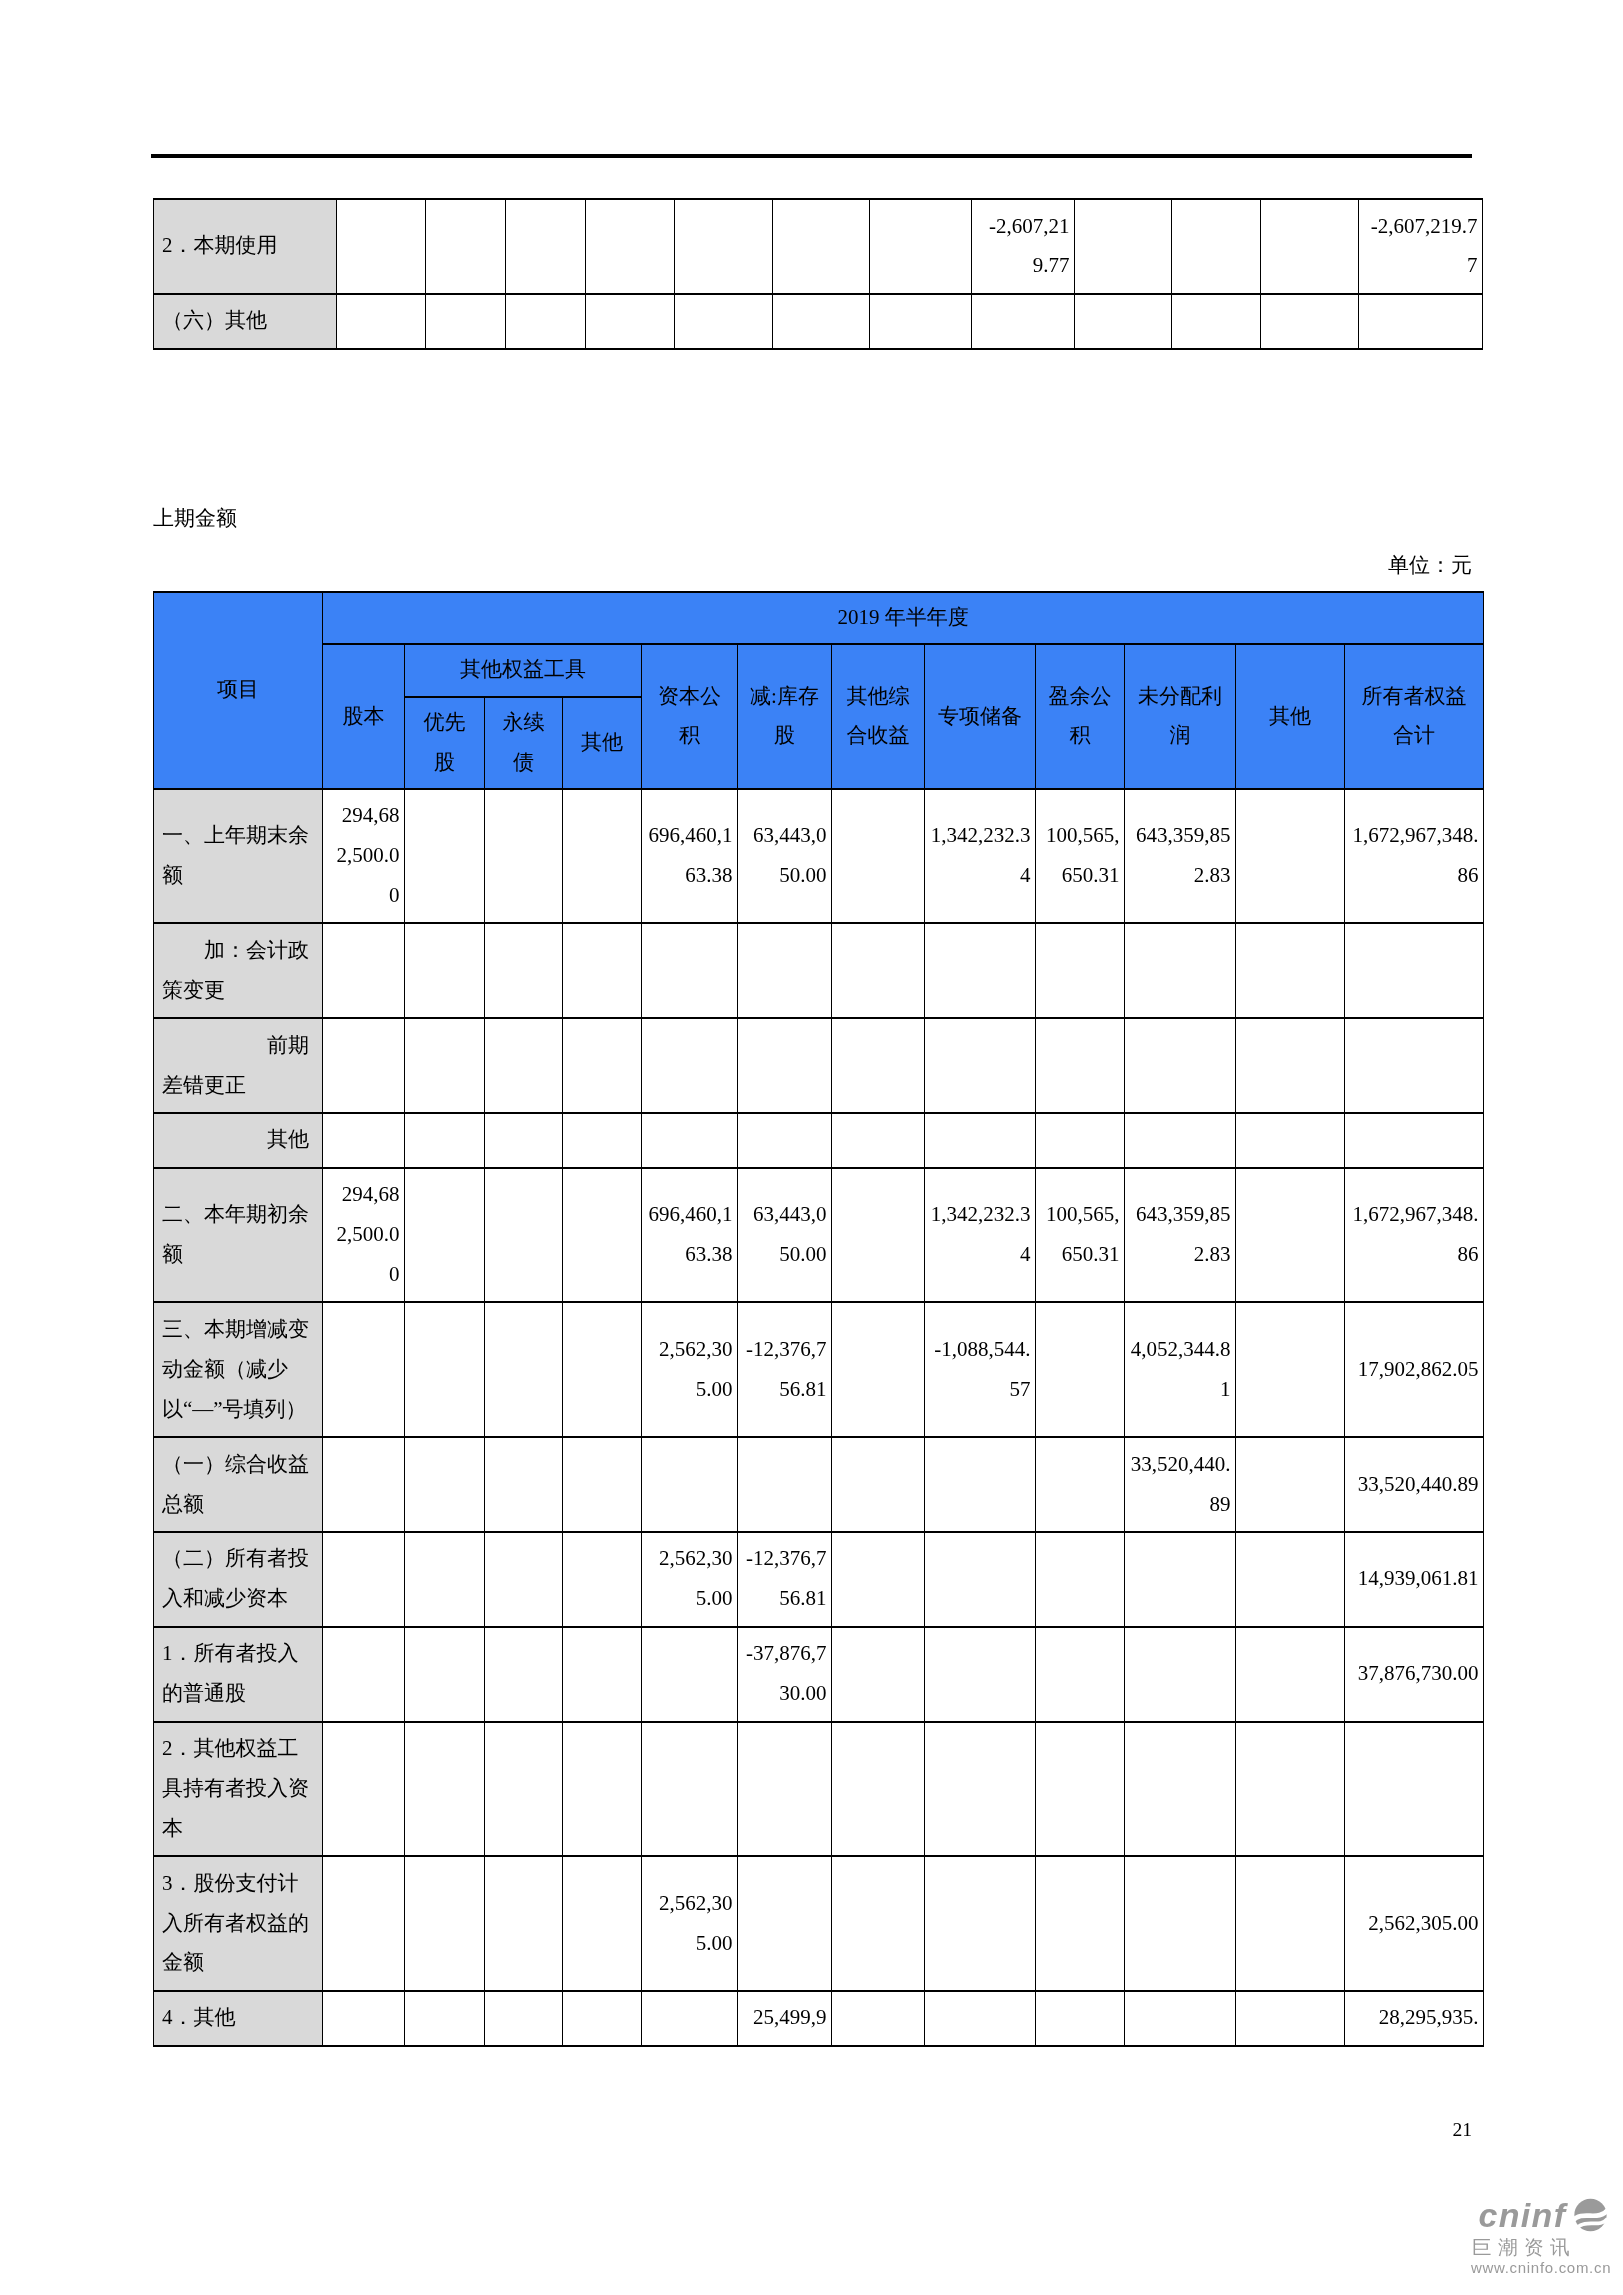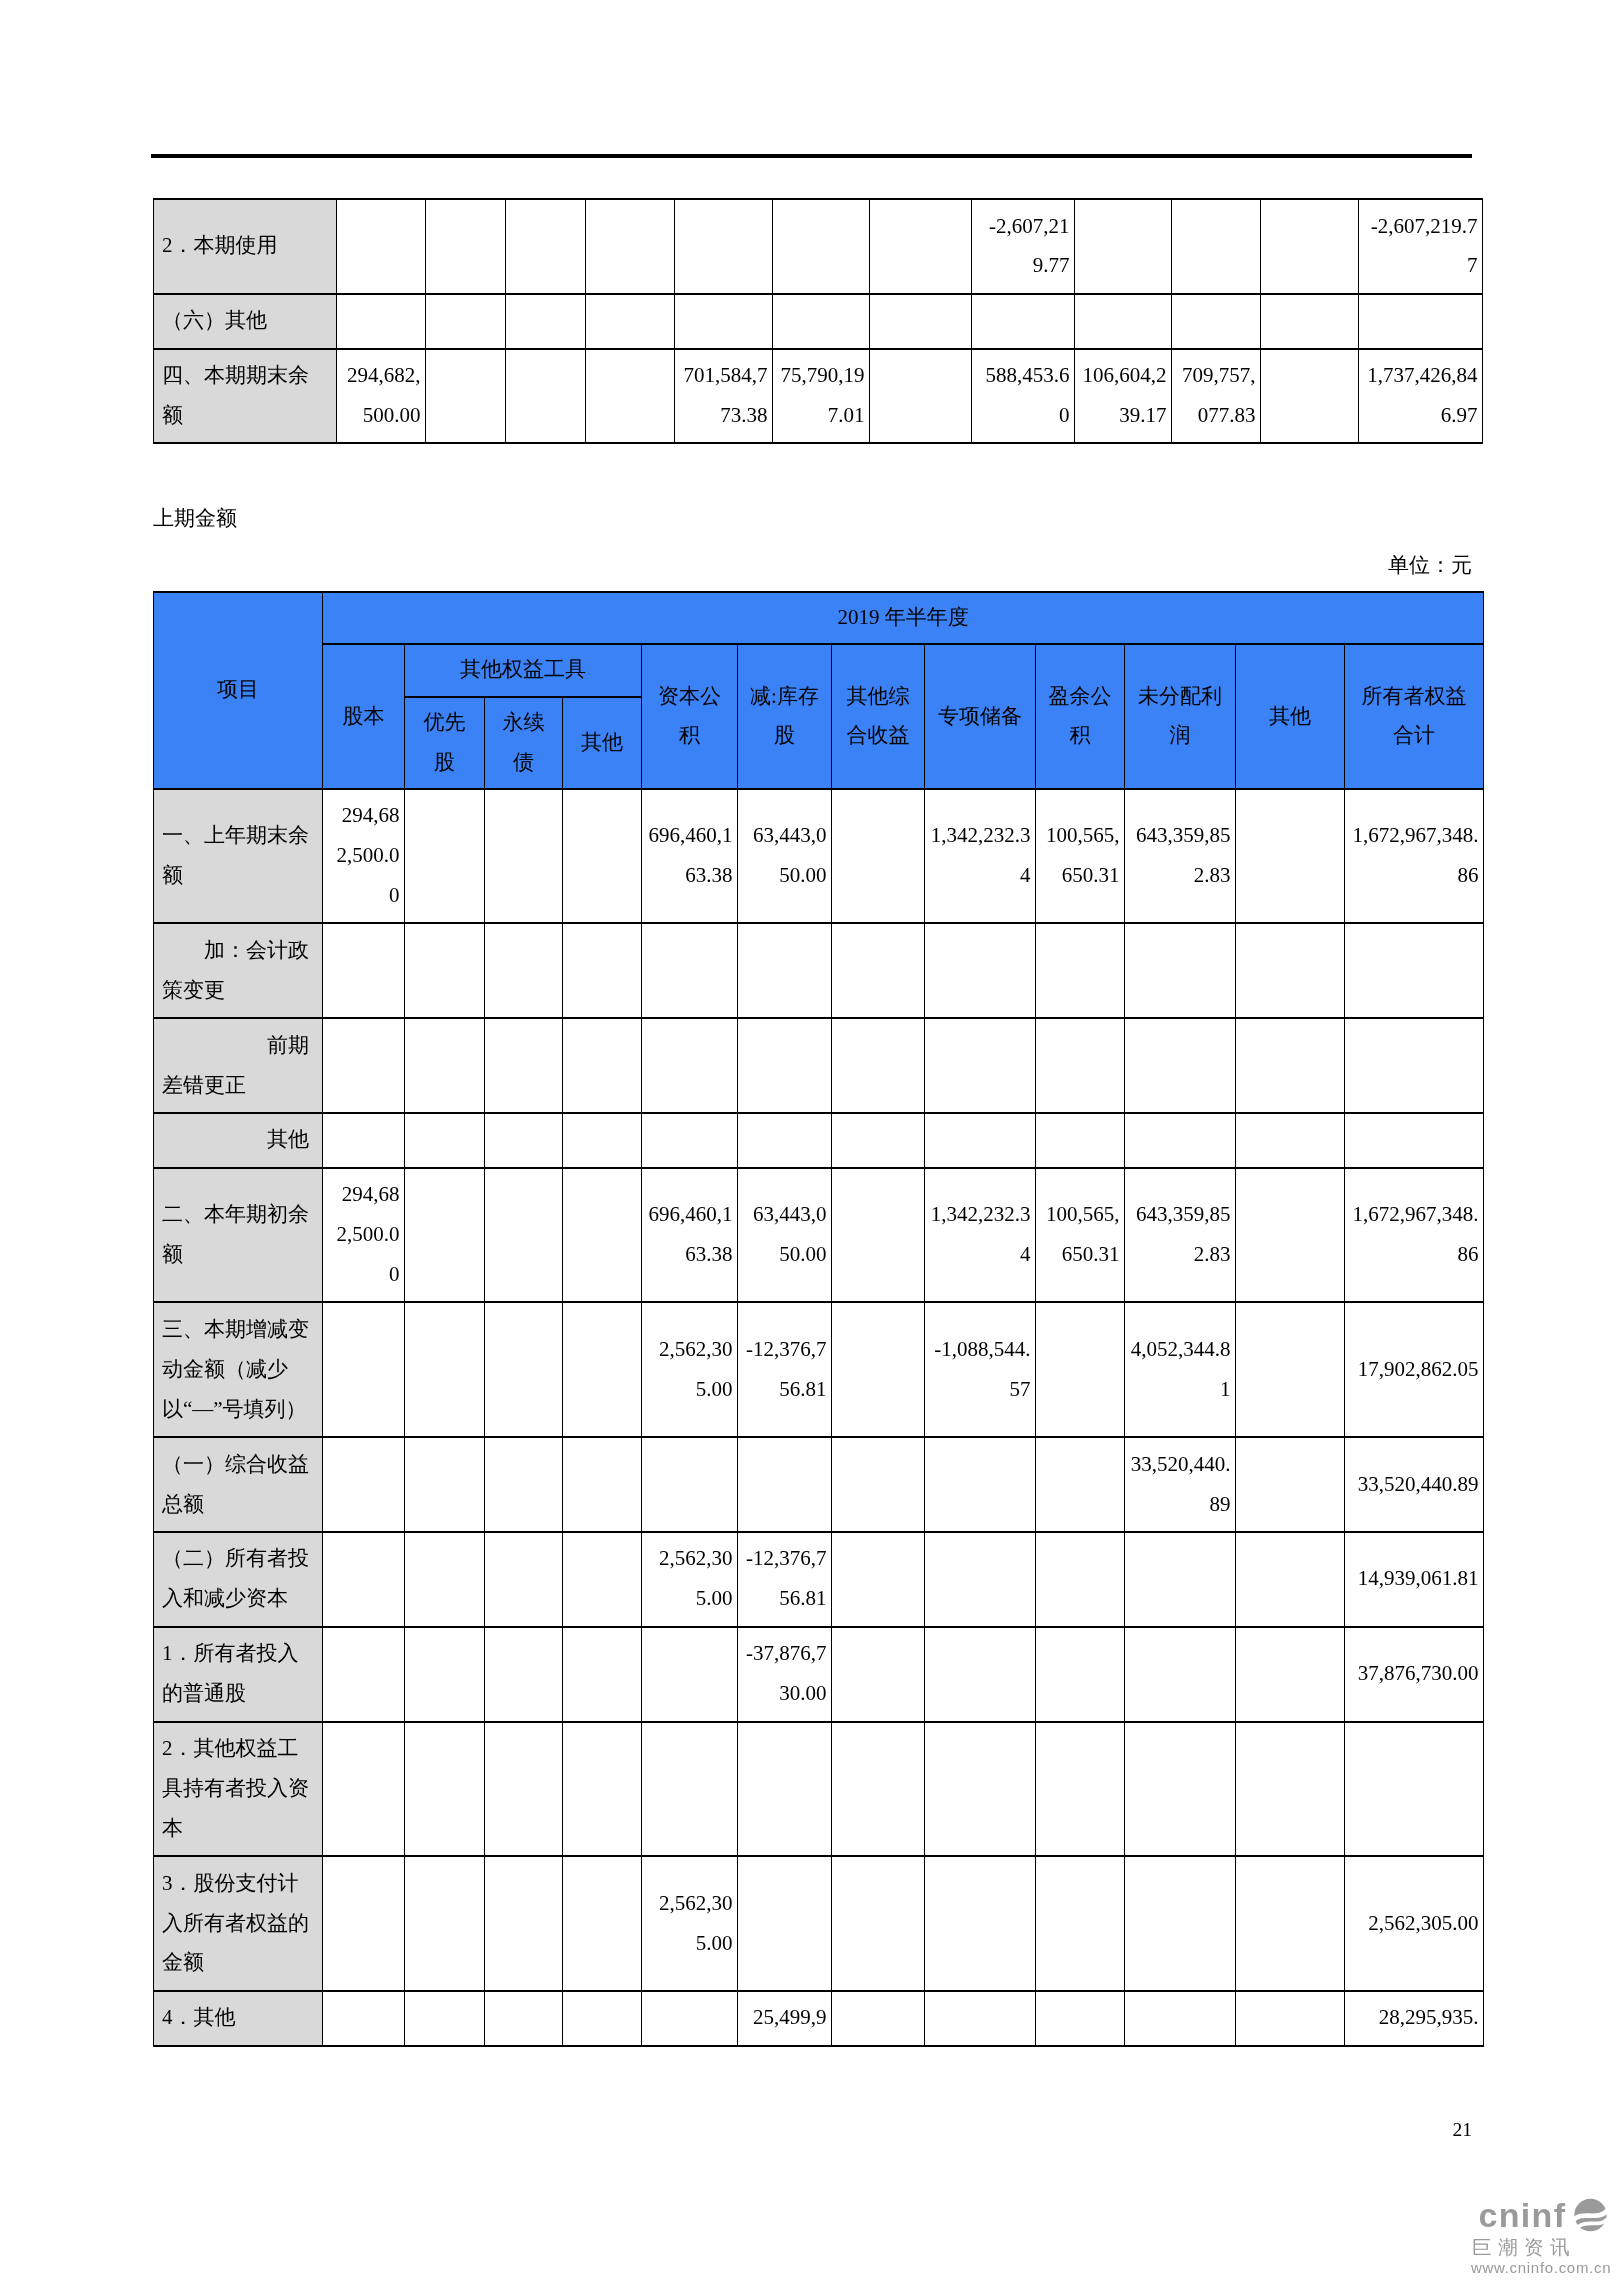--- a/index.html
+++ b/index.html
@@ -29,21 +29,21 @@
   table.fin td.hdr{background:#3b82f6;text-align:center;padding:5.2px 9.2px;}
   #table1{top:198px;width:1330px;border-radius:25px;}
   #table2{top:591px;width:1330px;}
 
   .logo{
     position:absolute;top:2196px;right:11.8px;width:294px;
     text-align:right;color:#9a9a9a;line-height:1.15;
     font-family:"Liberation Sans","DejaVu Sans",sans-serif;
   }
   .logo .brandrow{display:flex;align-items:center;justify-content:flex-end;gap:3.9px;}
-  .logo .brand{font-size:34px;font-weight:bold;letter-spacing:1.3px;}
+  .logo .brand{font-size:34px;font-weight:bold;letter-spacing:1.3px;font-style:italic;}
   .logo .cn{font-size:19.6px;letter-spacing:6.5px;margin-right:35px;}
   .logo .url{font-size:15px;letter-spacing:0.7px;}
 </style>
 </head>
 <body>
 
 <div class="page">
 
   <div class="header-rule"></div>
 
@@ -86,35 +86,20 @@
           <td class="num"></td>
           <td class="num"></td>
           <td class="num"></td>
           <td class="num"></td>
           <td class="num"></td>
           <td class="num"></td>
           <td class="num"></td>
           <td class="num"></td>
           <td class="num"></td>
           <td class="num"></td>
-        </tr>
-        <tr>
-          <td class="lbl">四、本期期末余额</td>
-          <td class="num">294,682,500.00</td>
-          <td class="num"></td>
-          <td class="num"></td>
-          <td class="num"></td>
-          <td class="num">701,584,773.38</td>
-          <td class="num">75,790,197.01</td>
-          <td class="num"></td>
-          <td class="num">588,453.60</td>
-          <td class="num">106,604,239.17</td>
-          <td class="num">709,757,077.83</td>
-          <td class="num"></td>
-          <td class="num">1,737,426,846.97</td>
         </tr>
       </tbody>
   </table>
 
   <div class="section-label" style="top:504px">上期金额</div>
   <div class="unit-label" style="top:551px">单位：元</div>
 
   <table class="fin" id="table2">
     <colgroup>
       <col style="width:169px">

